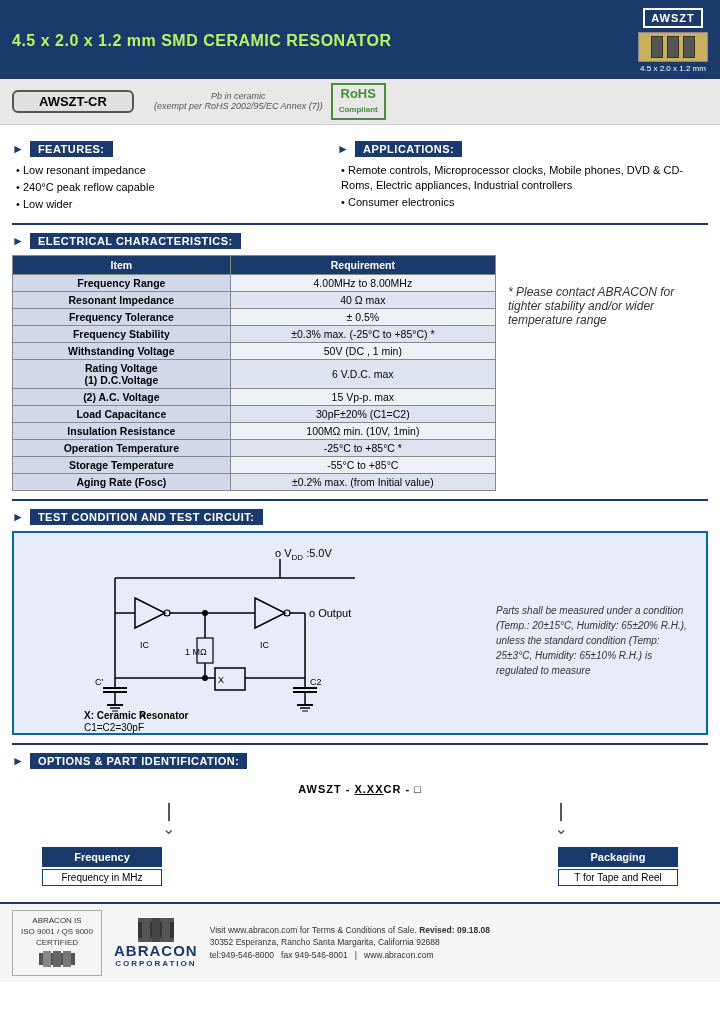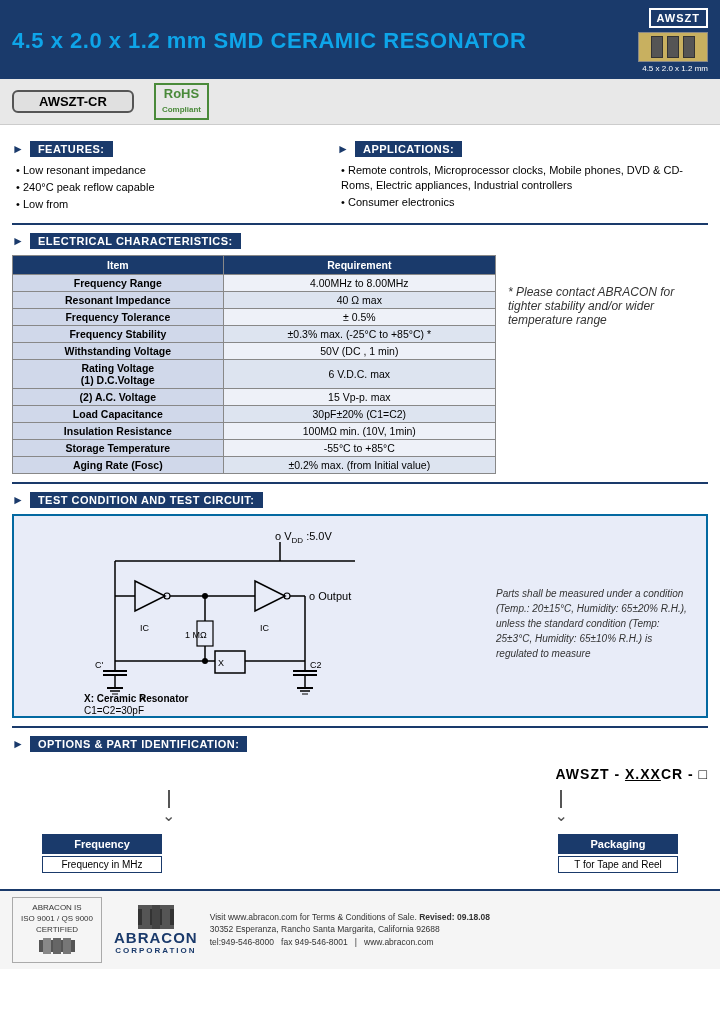--- a/index.html
+++ b/index.html
@@ -14,29 +14,29 @@
 
     
     .header {
       background: #1a3a6b;
       padding: 8px 12px 6px 12px;
       display: flex;
       align-items: center;
       justify-content: space-between;
     }
     .header-title {
-      color: #0ea5e9;
-      font-size: 22px;
+      color: #bef264;
+      font-size: 16px;
       font-weight: bold;
       letter-spacing: 0.5px;
     }
     .header-right {
       display: flex;
       flex-direction: column;
-      align-items: flex-end;
+      align-items: center;
     }
     .awszt-badge {
       background: #1a3a6b;
       border: 2px solid #fff;
       color: #fff;
       font-size: 11px;
       font-weight: bold;
       padding: 2px 6px;
       margin-bottom: 4px;
       letter-spacing: 1px;
@@ -245,23 +245,23 @@
     .circuit-svg {
       width: 100%;
       height: 180px;
     }
 
     
     .options-section {
       margin-bottom: 8px;
     }
     .part-id-area {
-      text-align: right;
+      text-align: center;
       padding: 8px 0;
-      font-size: 14px;
+      font-size: 11px;
       font-weight: bold;
       letter-spacing: 1px;
     }
     .underline-part {
       text-decoration: underline;
     }
     .options-row {
       display: flex;
       justify-content: space-between;
       padding: 0 30px;
@@ -366,40 +366,44 @@
       </div>
     </div>
     <div class="res-label">4.5 x 2.0 x 1.2 mm</div>
   </div>
 </div>
 
 <div class="sub-header">
   <div class="part-number-badge">AWSZT-CR</div>
   <div class="rohs-area">
     <div>
+      <div class="pb-text">Pb in ceramic</div>
+      <div class="pb-text">(exempt per RoHS 2002/95/EC Annex (7))</div>
+    </div>
+    <div>
       <div class="rohs-badge">
         <span>RoHS</span><br>
         <span class="rohs-sub">Compliant</span>
       </div>
     </div>
   </div>
 </div>
 
 <div class="main">
 
   <div class="two-col">
     <div class="feat-col">
       <div class="section-header">
         <span class="section-arrow">►</span>
         <span class="section-title">FEATURES:</span>
       </div>
       <ul class="bullet-list">
         <li>Low resonant impedance</li>
         <li>240°C peak reflow capable</li>
-        <li>Low from</li>
+        <li>Low wider</li>
       </ul>
     </div>
     <div class="app-col">
       <div class="section-header">
         <span class="section-arrow">►</span>
         <span class="section-title">APPLICATIONS:</span>
       </div>
       <ul class="bullet-list">
         <li>Remote controls, Microprocessor clocks, Mobile phones, DVD &amp; CD-Roms, Electric appliances, Industrial controllers</li>
         <li>Consumer electronics</li>
@@ -455,20 +459,24 @@
               </tr>
               <tr>
                 <td style="font-weight: bold; background: rgb(208, 216, 234); white-space: pre-line;">Load Capacitance</td>
                 <td style="background: rgb(221, 228, 240);">30pF±20% (C1=C2)</td>
               </tr>
               <tr>
                 <td style="font-weight: bold; background: rgb(208, 216, 234); white-space: pre-line;">Insulation Resistance</td>
                 <td style="background: rgb(238, 241, 248);">100MΩ min. (10V, 1min)</td>
               </tr>
               <tr>
+                <td style="font-weight: bold; background: rgb(208, 216, 234); white-space: pre-line;">Operation Temperature</td>
+                <td style="background: rgb(221, 228, 240);">-25°C to +85°C *</td>
+              </tr>
+              <tr>
                 <td style="font-weight: bold; background: rgb(208, 216, 234); white-space: pre-line;">Storage Temperature</td>
                 <td style="background: rgb(238, 241, 248);">-55°C to +85°C</td>
               </tr>
               <tr>
                 <td style="font-weight: bold; background: rgb(208, 216, 234); white-space: pre-line;">Aging Rate (Fosc)</td>
                 <td style="background: rgb(221, 228, 240);">±0.2% max. (from Initial value)</td>
               </tr>
             </tbody>
         </table>
       </div>

